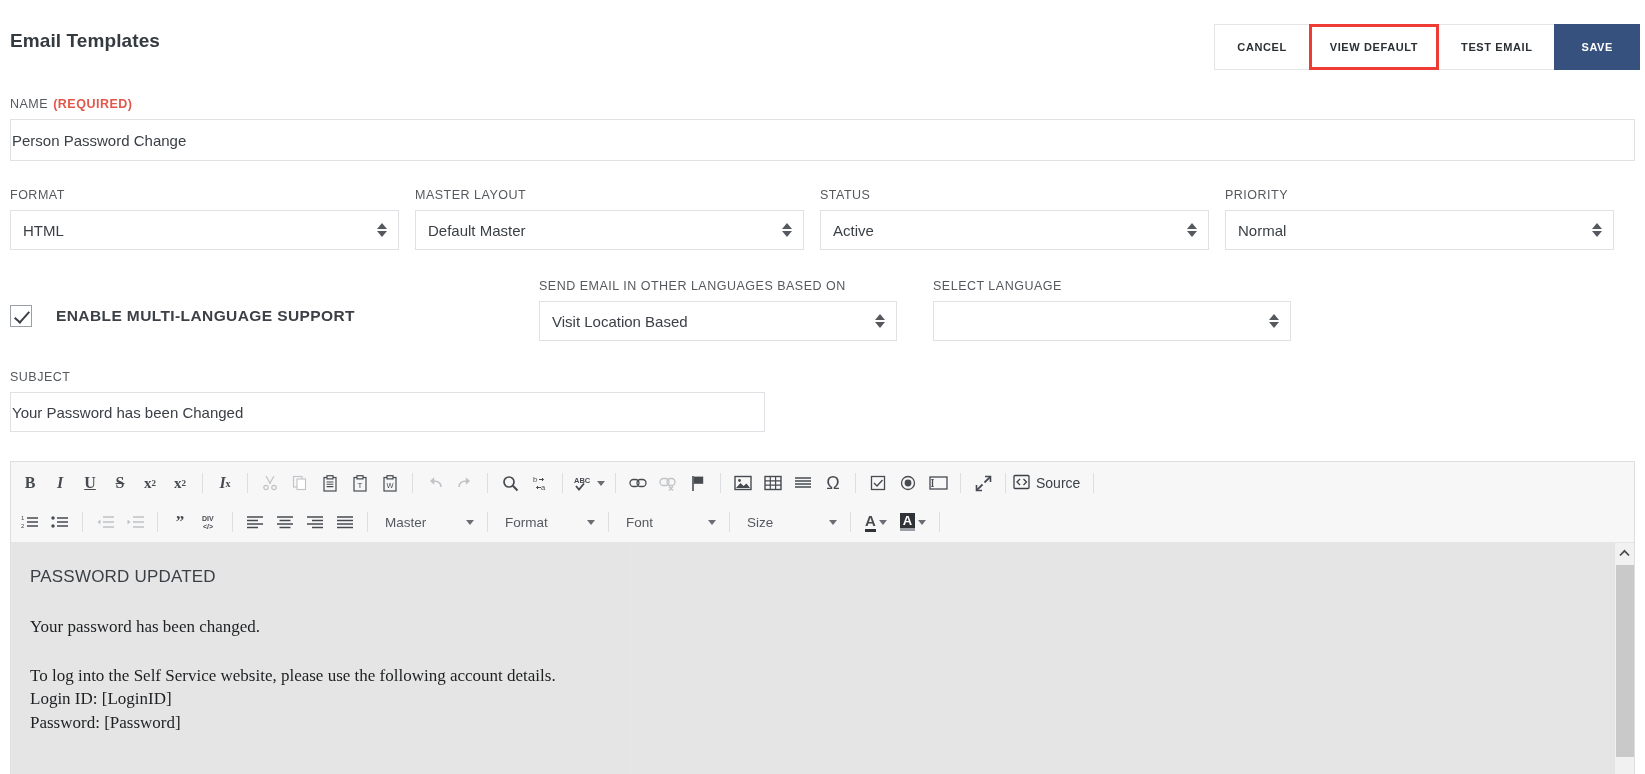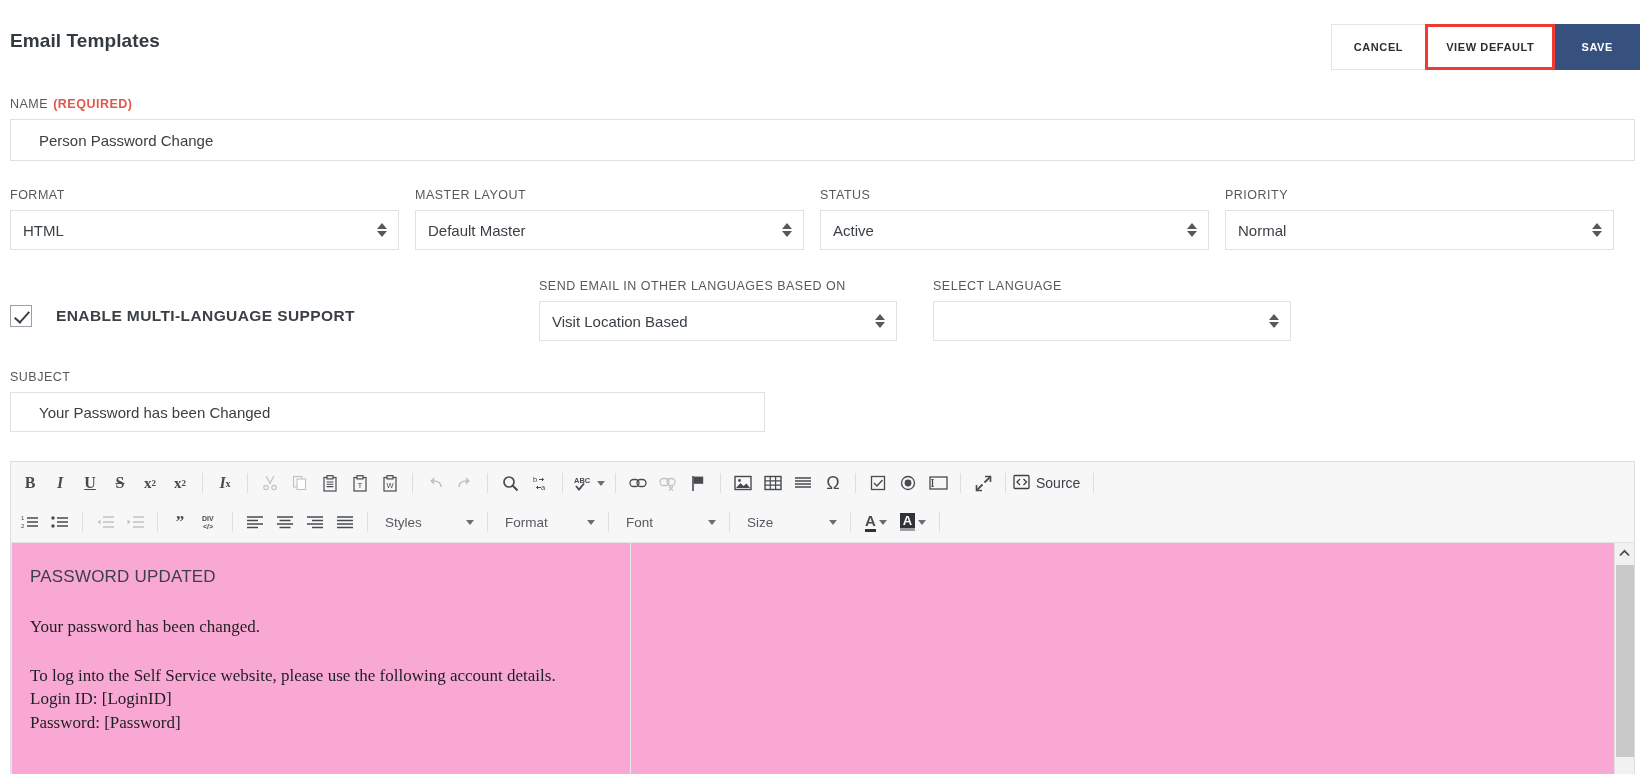--- a/index.html
+++ b/index.html
@@ -34,21 +34,21 @@
 
   
   .flabel {
     font-size:12.5px; color:#55595e; letter-spacing:.5px; font-weight:normal;
     text-transform:uppercase;
   }
   .req { color:#e2574c; font-weight:bold; margin-left:5px; }
 
   .field-input {
     width:100%; height:40px; border:1px solid #dfe1e4; background:#fff;
-    font-size:15px; color:#3b4046; padding:0 28px;
+    font-size:15px; color:#3b4046; padding:0 1px;
     font-family:"Liberation Sans", sans-serif;
   }
 
   .sel-wrap { position:relative; }
   .sel {
     width:100%; height:40px; border:1px solid #dfe1e4; background:#fff;
     font-size:15px; color:#3b4046; padding:0 44px 0 12px;
     -webkit-appearance:none; appearance:none;
     font-family:"Liberation Sans", sans-serif;
   }
@@ -114,21 +114,21 @@
   .b-ital { font-style:italic; font-weight:bold; font-size:16px; font-family:"Liberation Serif", serif; }
   .b-und { text-decoration:underline; font-weight:bold; font-size:16px; font-family:"Liberation Serif", serif; }
   .b-strike { text-decoration:line-through; font-weight:bold; font-size:16px; font-family:"Liberation Serif", serif; }
   .b-sub, .b-sup { font-weight:bold; font-size:15px; font-family:"Liberation Serif", serif; }
   .b-sub sub, .b-sup sup { font-size:9px; font-weight:bold; }
   .b-rm { font-weight:bold; font-style:italic; font-size:16px; font-family:"Liberation Serif", serif; }
   .b-rm sub { font-style:normal; font-size:10px; }
   .colA { font-weight:bold; font-size:15px; border-bottom:3px solid #2f3337; line-height:1; padding-bottom:1px; }
   .colB { font-weight:bold; font-size:13px; background:#2f3337; color:#fff; padding:0px 3px; border-bottom:3px solid #9aa0a6;}
 
-  .edit-area { position:relative; height:232px; background:#f9a8d4; display:flex;gap:16px; }
+  .edit-area { position:relative; height:232px; background:#e5e5e5; display:flex;gap:16px; }
   .edit-body { flex:1; padding:0; overflow:hidden; position:relative; }
   .edit-col {
     width:620px; height:232px; border-left:1px solid #e8e8e8; border-right:1px solid #e8e8e8;
     padding:18px 18px 0 18px; font-family:"Liberation Serif", serif; font-size:17px; color:#1d1f21;
   }
   .edit-h { font-family:"Liberation Sans", sans-serif; font-size:17px; color:#3b4046; margin:6px 0 30px 0; letter-spacing:.2px;}
   .edit-p { margin:0 0 26px 0; line-height:1.22; }
   .edit-p.tight { margin-bottom:0; line-height:1.38; }
   .scroll-track {
     width:20px; background:#f1f1f1; border-left:1px solid #e3e3e3;
@@ -140,20 +140,21 @@
 </head>
 <body>
 
 <div class="page">
 
   <div class="header">
     <div class="page-title">Email Templates</div>
     <div class="btn-group">
       <button class="btn">CANCEL</button>
       <button class="btn highlight">VIEW DEFAULT</button>
+      <button class="btn">TEST EMAIL</button>
       <button class="btn primary">SAVE</button>
     </div>
   </div>
 
   <div class="row-name">
     <div class="flabel">
       <span>NAME</span><span class="req">(Required)</span>
     </div>
     <input class="field-input name-input" type="text" value="Person Password Change" style="">
   </div>
@@ -463,21 +464,21 @@
               <path d="M1 3h16M6 6.5h11M1 10h16M6 13.5h11" stroke="currentColor" stroke-width="1.7"></path>
             </svg>
         </div>
         <div class="tb-btn">
           <svg width="18" height="16" viewBox="0 0 18 16">
               <path d="M1 3h16M1 6.5h16M1 10h16M1 13.5h16" stroke="currentColor" stroke-width="1.7"></path>
             </svg>
         </div>
         <div class="sep"></div>
         <div class="tb-combo" style="width:105px">
-          <span class="cap">Styles</span>
+          <span class="cap">Master</span>
           <span class="caret"></span>
         </div>
         <div class="sep"></div>
         <div class="tb-combo" style="width:106px">
           <span class="cap">Format</span>
           <span class="caret"></span>
         </div>
         <div class="sep"></div>
         <div class="tb-combo" style="width:106px">
           <span class="cap">Font</span>

